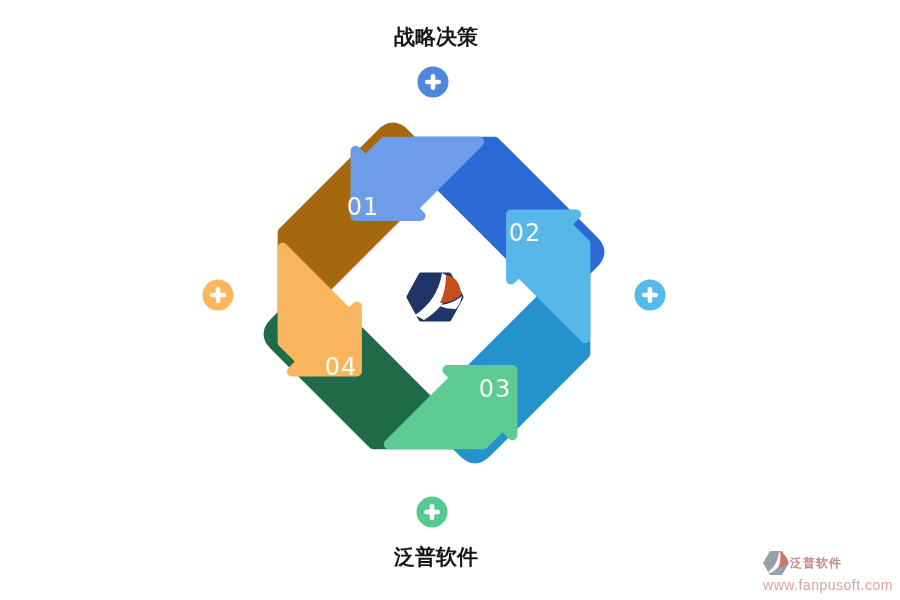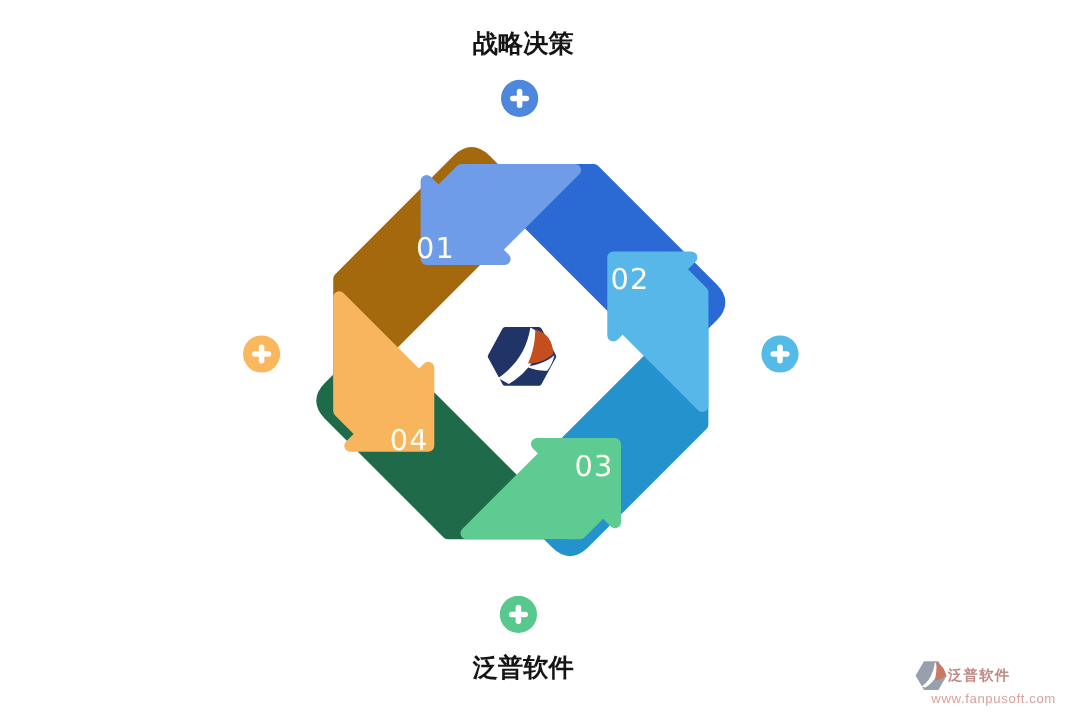--- a/index.html
+++ b/index.html
@@ -11,21 +11,21 @@
   .label{
     position:absolute;transform:translateX(-50%);
     font-weight:bold;font-size:21px;line-height:31px;color:#151515;
     text-align:left;white-space:nowrap;
   }
   .label.wrap{white-space:normal;width:118px;}
   .plus{position:absolute;width:32px;height:32px;cursor:pointer;}
   .watermark{position:absolute;left:762px;top:550px;width:132px;}
   .wm-row{display:flex;align-items:center;}
   .wm-brand{font-size:12px;font-weight:bold;letter-spacing:1px;white-space:nowrap;}
-  .wm-url{font-size:11px;letter-spacing:.5px;text-align:center;margin-top:1px;white-space:nowrap;}
+  .wm-url{font-size:14px;letter-spacing:.5px;text-align:center;margin-top:1px;white-space:nowrap;}
 </style>
 </head>
 <body>
 
 <div class="canvas">
 
   <svg class="diagram-svg" width="900" height="600" viewBox="0 0 900 600">
 
     <g transform="rotate(45 434 293)">
 

